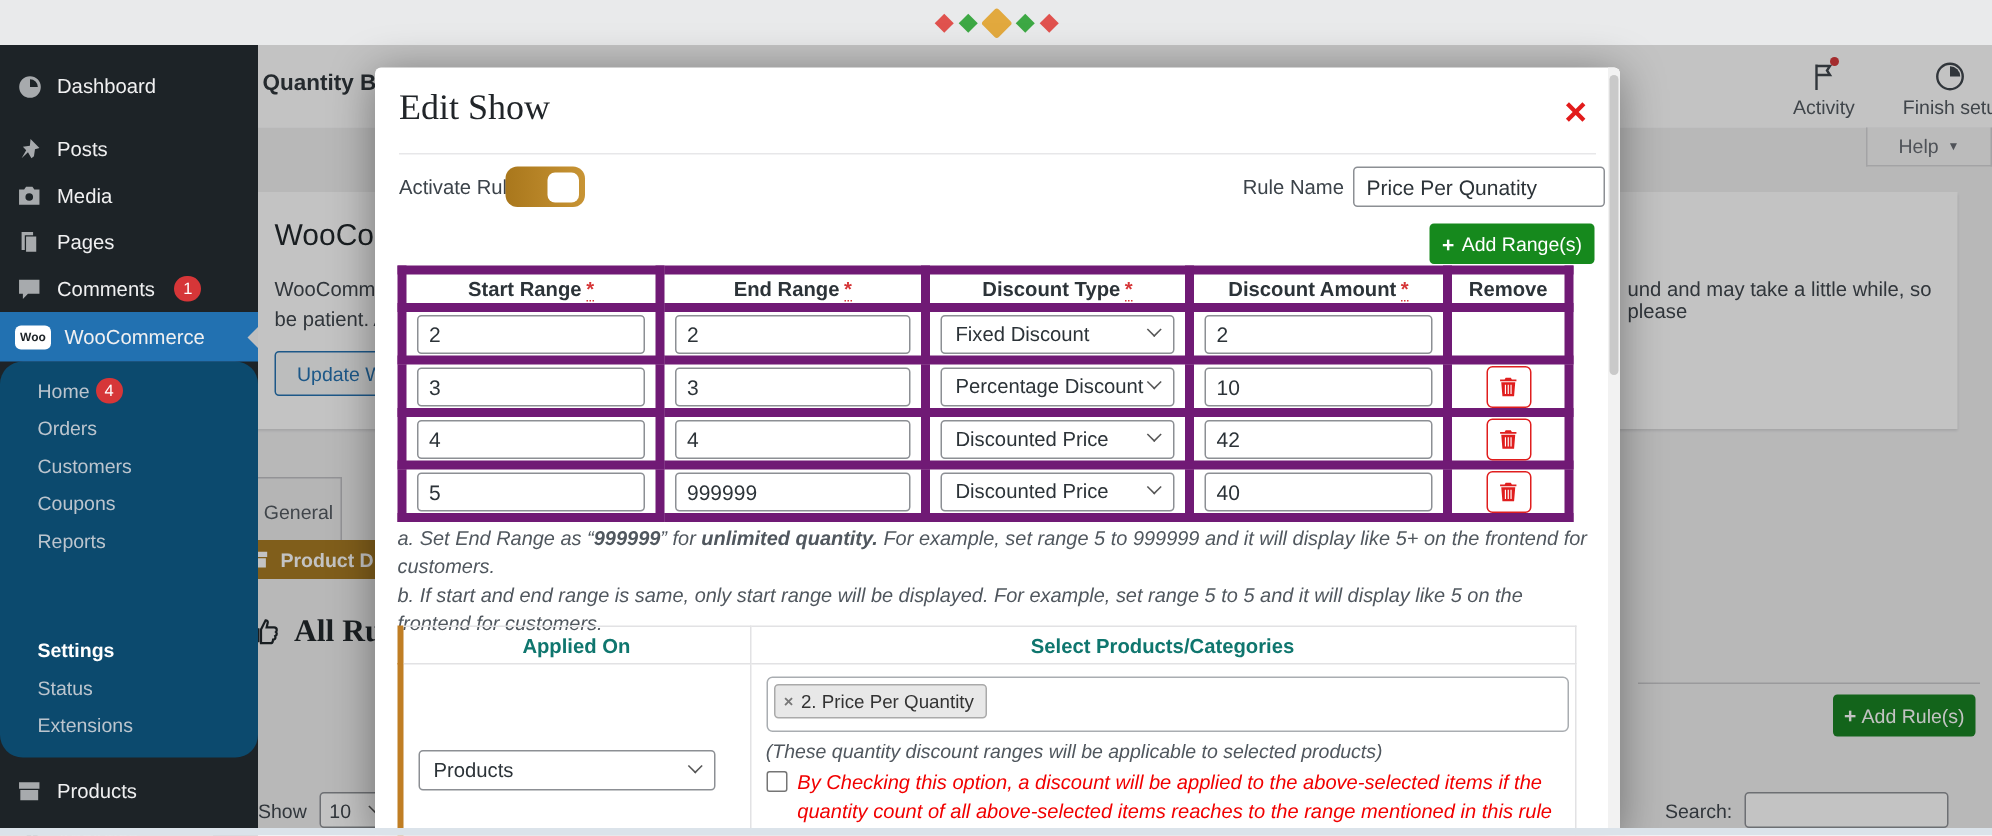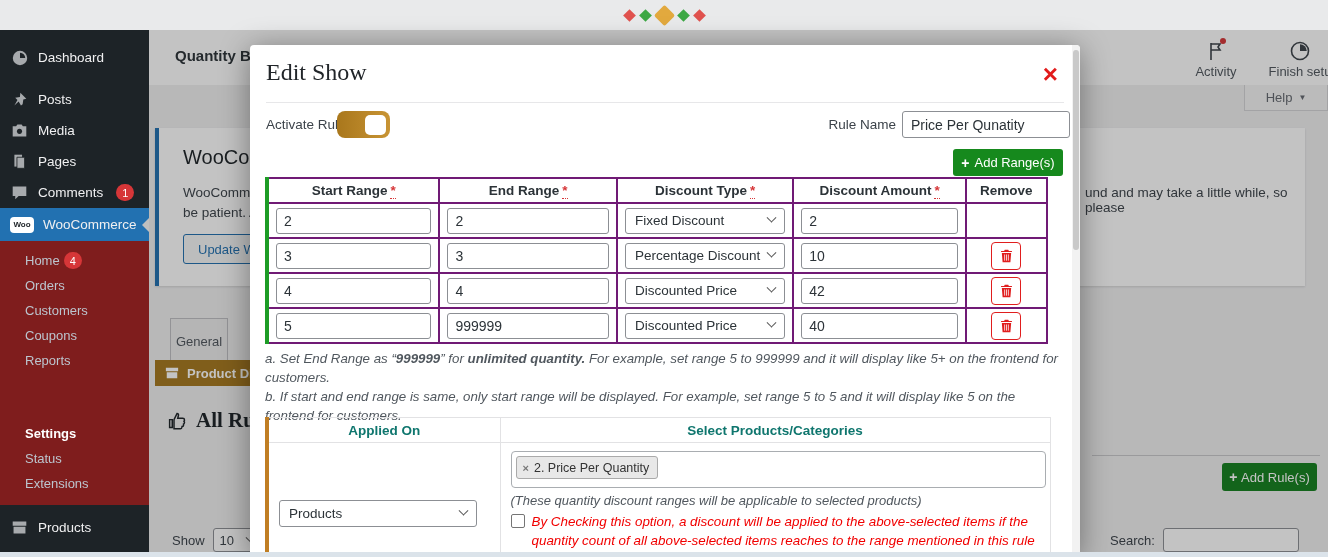--- a/index.html
+++ b/index.html
@@ -8,30 +8,30 @@
   .stage { position:relative; width:1328px; height:557px; overflow:hidden; background:#fff; }
 
   
   .top-strip { position:absolute; left:0; top:0; width:1328px; height:30px; background:#e9eaeb;
     display:flex; align-items:center; justify-content:center; gap:7px; }
   .diamond { transform:rotate(45deg); }
   .diamond.small { width:9px; height:9px; }
   .diamond.big { width:15px; height:15px; border-radius:2px; }
 
   
-  .sidebar { position:absolute; left:0; top:30px; width:149px; height:527px; background:#1d2327; color:#f0f0f1; z-index:60; }
+  .sidebar { position:absolute; left:0; top:30px; width:172px; height:527px; background:#1d2327; color:#f0f0f1; z-index:60; }
   .menu-item { height:31px; display:flex; align-items:center; padding-left:10px; gap:9px; font-size:13.5px; cursor:pointer; position:relative; }
   .menu-item .mi-icon { width:19px; height:19px; color:#a7aaad; display:flex; align-items:center; justify-content:center; flex:0 0 19px; }
   .menu-item.first { margin-top:12px; margin-bottom:11px; }
   .menu-item.active-woo { background:#2271b1; height:33px; margin-top:0; }
   .woo-arrow { position:absolute; right:0; top:50%; transform:translateY(-50%);
     width:0; height:0; border-top:7px solid transparent; border-bottom:7px solid transparent; border-right:7px solid #bfbfbf; }
   .woo-badge-logo { width:24px; height:16px; background:#fff; border-radius:4px; color:#1d2327; font-size:8px; font-weight:bold; display:flex; align-items:center; justify-content:center; }
   .badge { background:#d63638; color:#fff; border-radius:9px; min-width:18px; height:17px; font-size:11px; display:inline-flex; align-items:center; justify-content:center; padding:0 5px; margin-left:4px; }
-  .submenu { background:#7f1d1d; padding:7px 16px 9px 0; }
+  .submenu { background:#0c4a6e; padding:7px 16px 9px 0;border-radius:15px; }
   .submenu-item { height:25px; display:flex; align-items:center; padding-left:25px; font-size:13px; color:#bcc5ce; cursor:pointer; }
   .submenu-item.current { color:#fff; font-weight:bold;margin-top:48px; }
   .bottom-group { margin-top:7px; }
 
   
   .toolbar { position:absolute; left:142px; top:30px; width:1186px; height:55px; background:#fff; z-index:10; }
   .tb-title { position:absolute; left:33px; top:17px; font-size:15px; font-weight:bold; color:#2c3338; }
   .tb-right { position:absolute; right:-14px; top:4px; display:flex; }
   .tb-item { width:84px; display:flex; flex-direction:column; align-items:center; gap:2px; padding-top:6px; color:#50575e; font-size:13px; cursor:pointer; }
   .tb-item .tbi-icon { width:22px; height:22px; color:#3c434a; position:relative; }
@@ -79,21 +79,21 @@
     background:linear-gradient(90deg,#a9771c,#c89434); cursor:pointer; }
   .toggle-knob { position:absolute; right:4px; top:3.5px; width:21px; height:20px; background:#fff; border-radius:5px; }
   .rn-label { position:absolute; left:560px; top:72px; width:86px; text-align:right; font-size:13.5px; color:#3c434a; }
   .rn-input { position:absolute; left:652px; top:66px; width:168px; height:27px; border:1px solid #8c8f94; border-radius:3px; padding:0 8px; font-size:14px; color:#2c3338; font-family:"Liberation Sans", sans-serif; }
   .add-range-btn { position:absolute; left:703px; top:104px; width:110px; height:27px; background:#16891d; border-radius:3px; color:#fff; font-size:13px;
     display:flex; align-items:center; justify-content:center; gap:5px; cursor:pointer; }
   .btn-plus { font-weight:bold; font-size:14px; }
 
   table.rules { position:absolute; left:15px; top:132px; width:783px; border-collapse:collapse; table-layout:fixed;
     border-left:4px solid #1d9c26; }
-  table.rules th, table.rules td { border:2px solid #701a75; }
+  table.rules th, table.rules td { border:6px solid #701a75; }
   table.rules th { height:25px; font-size:13.5px; font-weight:bold; color:#2c3338; text-align:center; }
   table.rules td { height:35px; padding:0 7px; }
   .req { color:#d63638; border-bottom:1px dotted #d63638; margin-left:3px; }
   .cell-input { width:100%; height:26px; border:1px solid #8c8f94; border-radius:3px; padding:0 7px; font-size:14px; color:#2c3338; font-family:"Liberation Sans", sans-serif; }
   .fake-select { height:26px; border:1px solid #8c8f94; border-radius:3px; background:#fff; display:flex; align-items:center; justify-content:space-between; padding:0 9px; font-size:13.5px; color:#2c3338; cursor:pointer; }
   .chev { width:7px; height:7px; border-right:1.7px solid #555; border-bottom:1.7px solid #555; transform:rotate(45deg) translate(-2px,-2px); }
   .remove-cell { text-align:center; }
   .trash-btn { width:30px; height:28px; background:#fff; border:1.5px solid #e01e1e; border-radius:4px; display:inline-flex; align-items:center; justify-content:center; cursor:pointer; }
   .trash-btn svg { width:13px; height:14px; }
 

